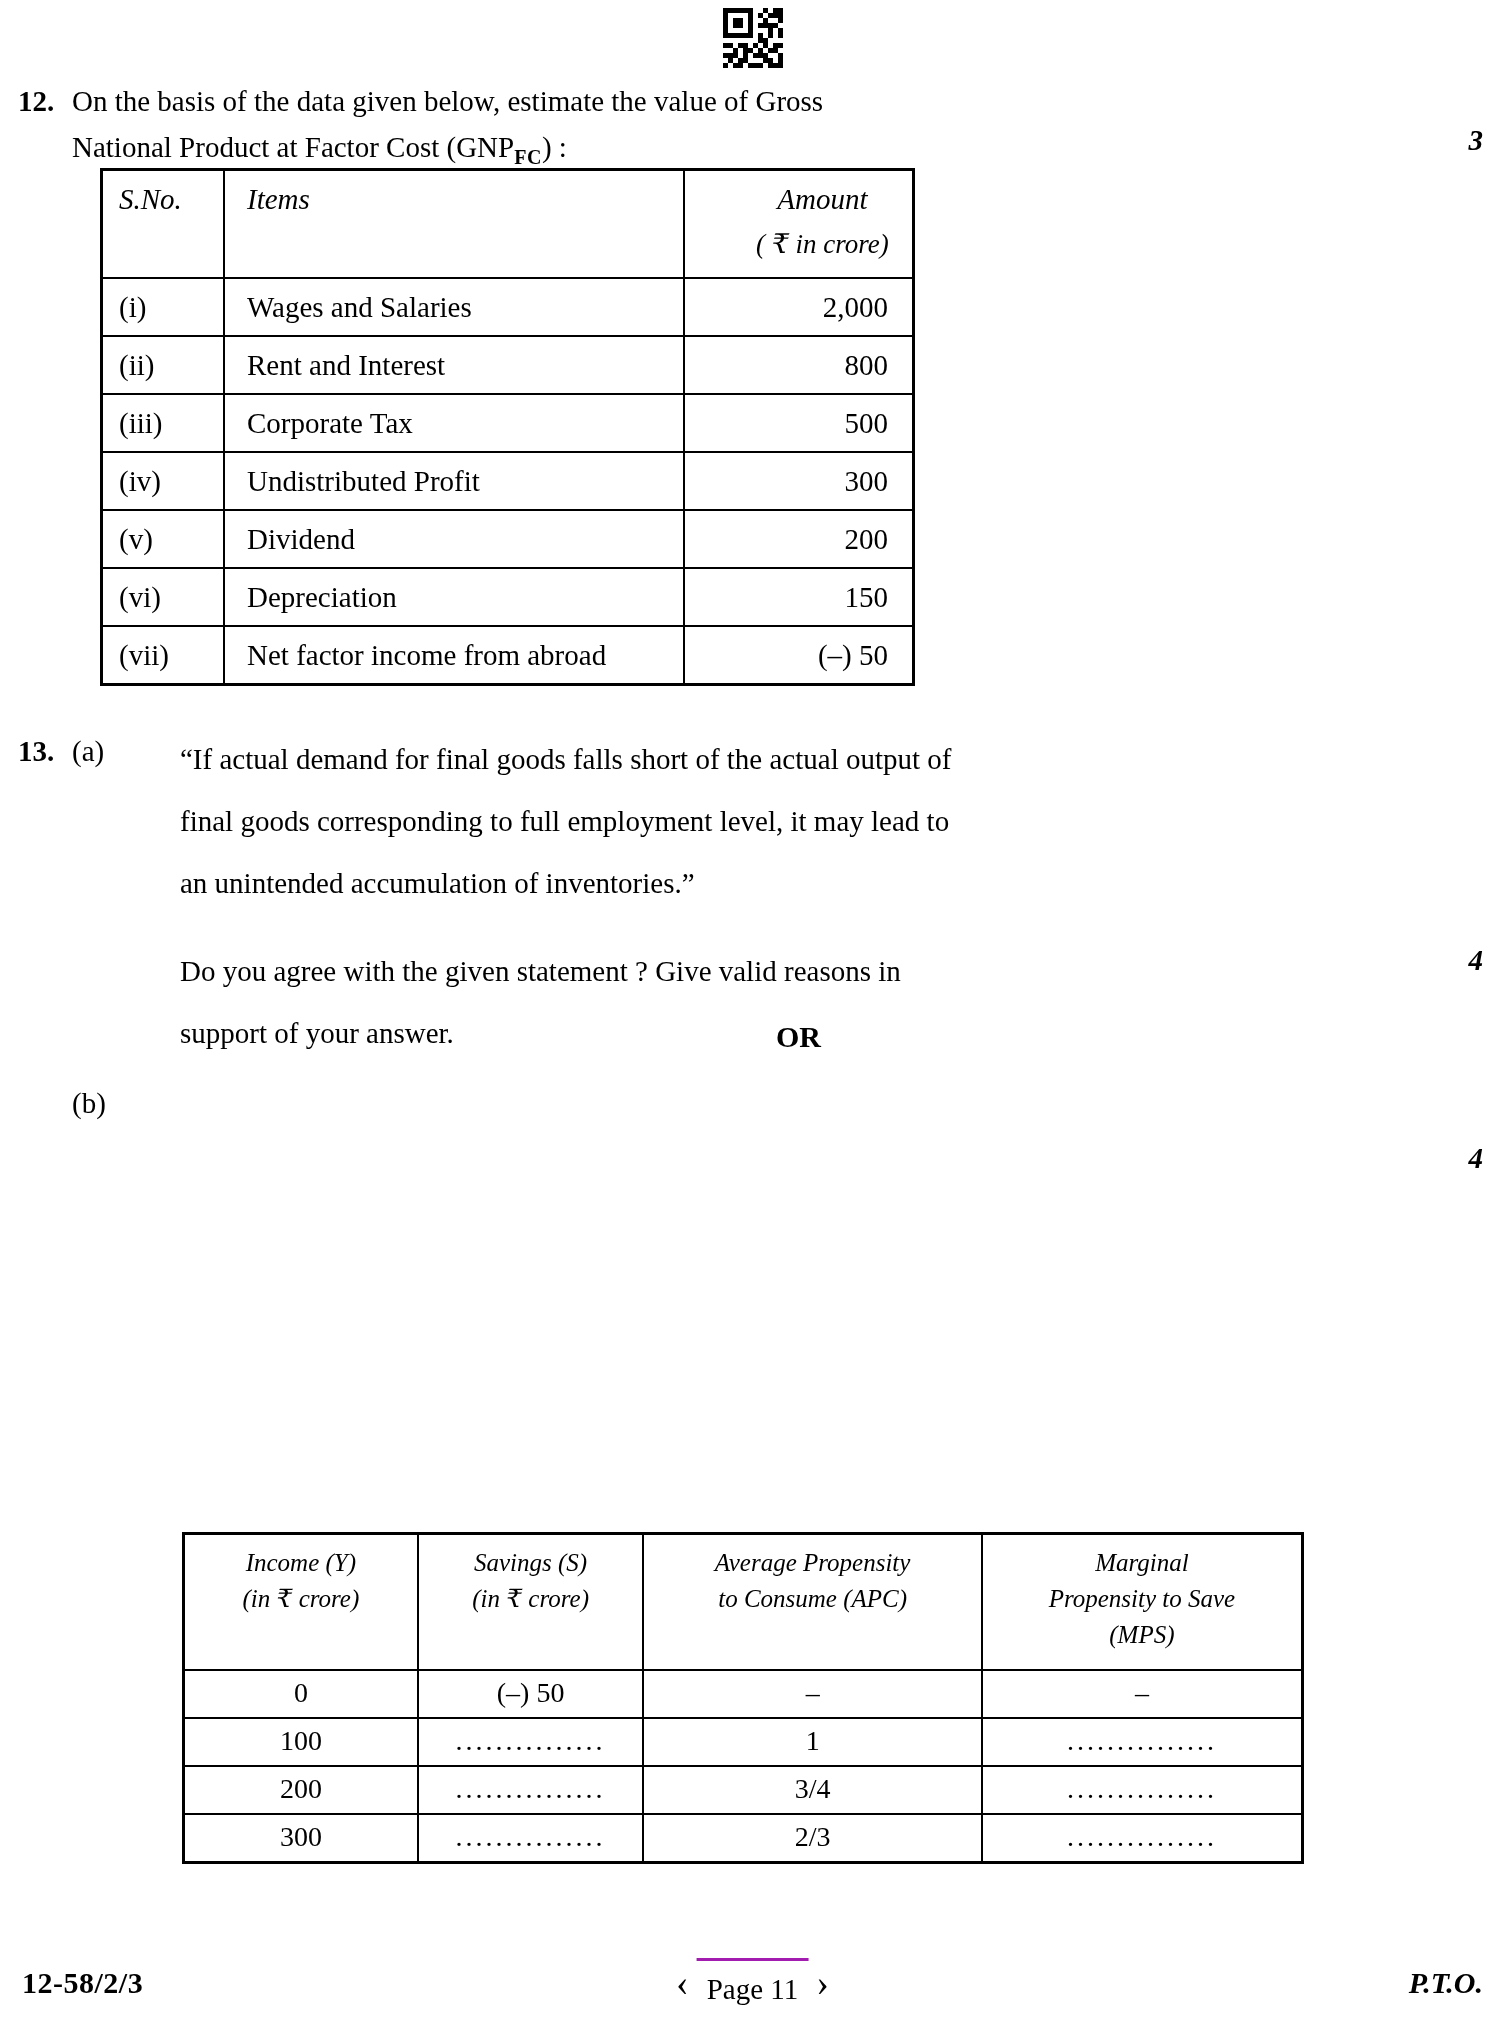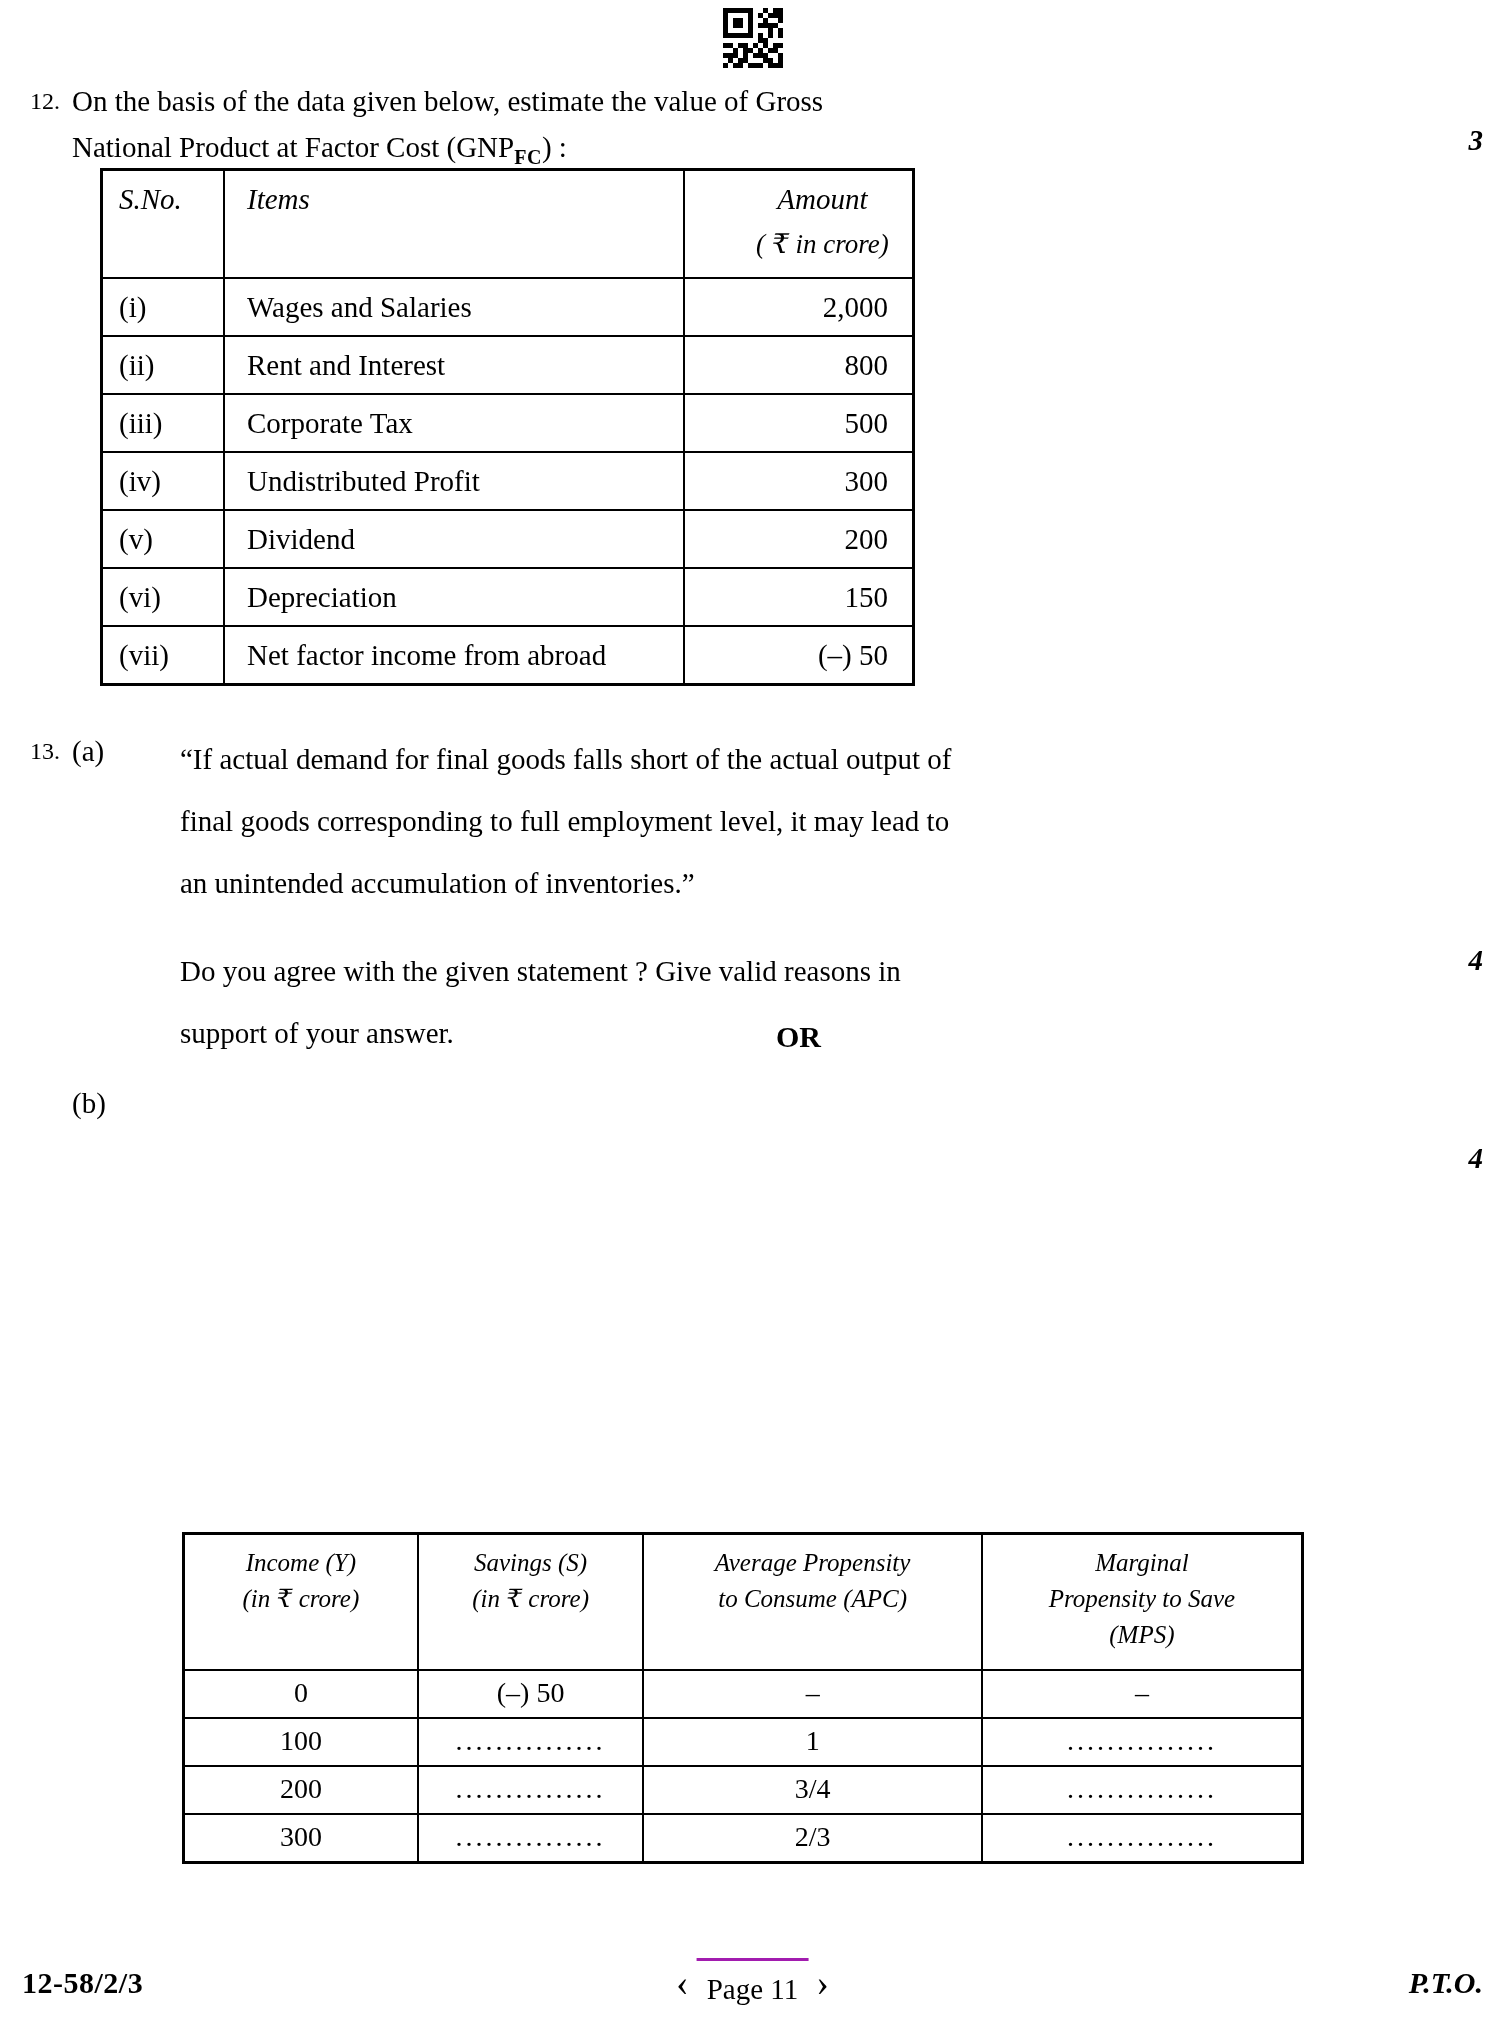--- a/index.html
+++ b/index.html
@@ -48,24 +48,24 @@
     position: absolute;
     left: 0;
     width: 1505px;
   }
   .q-row {
     display: flex;
     align-items: flex-start;
   }
   .q-num {
     width: 72px;
-    padding-left: 30px;
+    padding-left: 18px;
     box-sizing: border-box;
-    font-weight: normal;
-    font-size: 24px;
+    font-weight: bold;
+    font-size: 29px;
     line-height: 46px;
     flex: 0 0 auto;
   }
   .q-sub {
     width: 108px;
     box-sizing: border-box;
     font-size: 29px;
     line-height: 46px;
     flex: 0 0 auto;
   }

